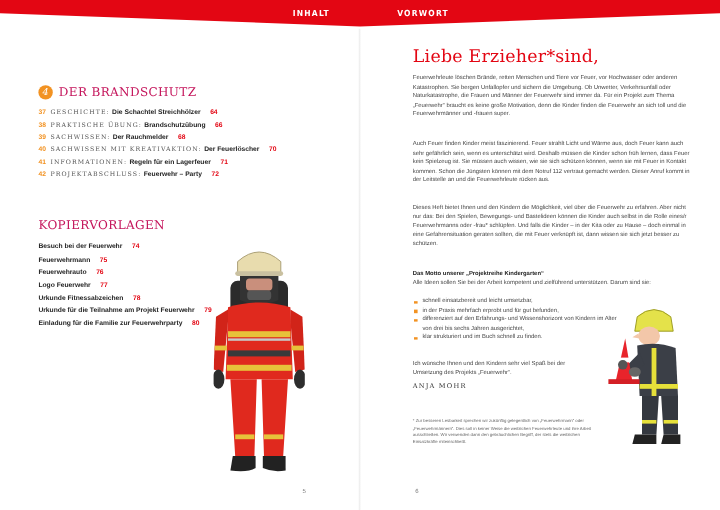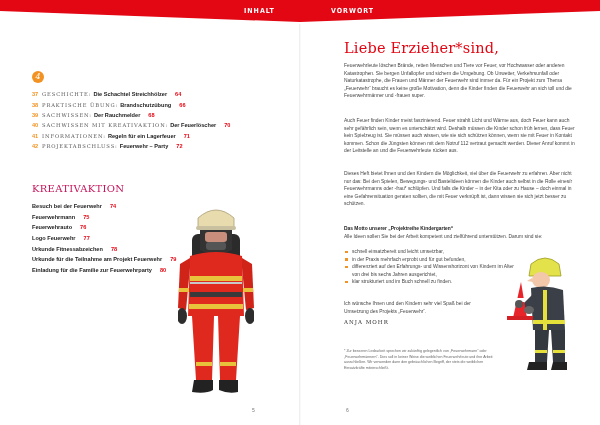--- a/index.html
+++ b/index.html
@@ -46,20 +46,21 @@
   <svg width="600" height="24" viewBox="0 0 600 24">
     <path d="M0 0 H600 V11 L300 22 L0 11 Z" fill="#e30613"></path>
   </svg>
   <span class="nav-tab" style="left:244px;">INHALT</span>
   <span class="nav-tab" style="left:331px;">VORWORT</span>
 </div>
 <div class="spine"></div>
 
 <div class="section-head">
   <span class="chapter-badge">4</span>
+  <span class="section-title">DER BRANDSCHUTZ</span>
 </div>
 
 <ul class="toc">
   <li>
       <span class="num">37</span>
       <span class="cat">GESCHICHTE:</span>
       <span class="title">Die Schachtel Streichhölzer</span>
       <span class="page">64</span>
     </li>
   <li>
@@ -87,21 +88,21 @@
       <span class="page">71</span>
     </li>
   <li>
       <span class="num">42</span>
       <span class="cat">PROJEKTABSCHLUSS:</span>
       <span class="title">Feuerwehr – Party</span>
       <span class="page">72</span>
     </li>
 </ul>
 
-<div class="kv-title">KREATIVAKTION</div>
+<div class="kv-title">KOPIERVORLAGEN</div>
 <ul class="kv-list">
   <li>
       <span>Besuch bei der Feuerwehr</span>
       <span class="page">74</span>
     </li>
   <li>
       <span>Feuerwehrmann</span>
       <span class="page">75</span>
     </li>
   <li>

